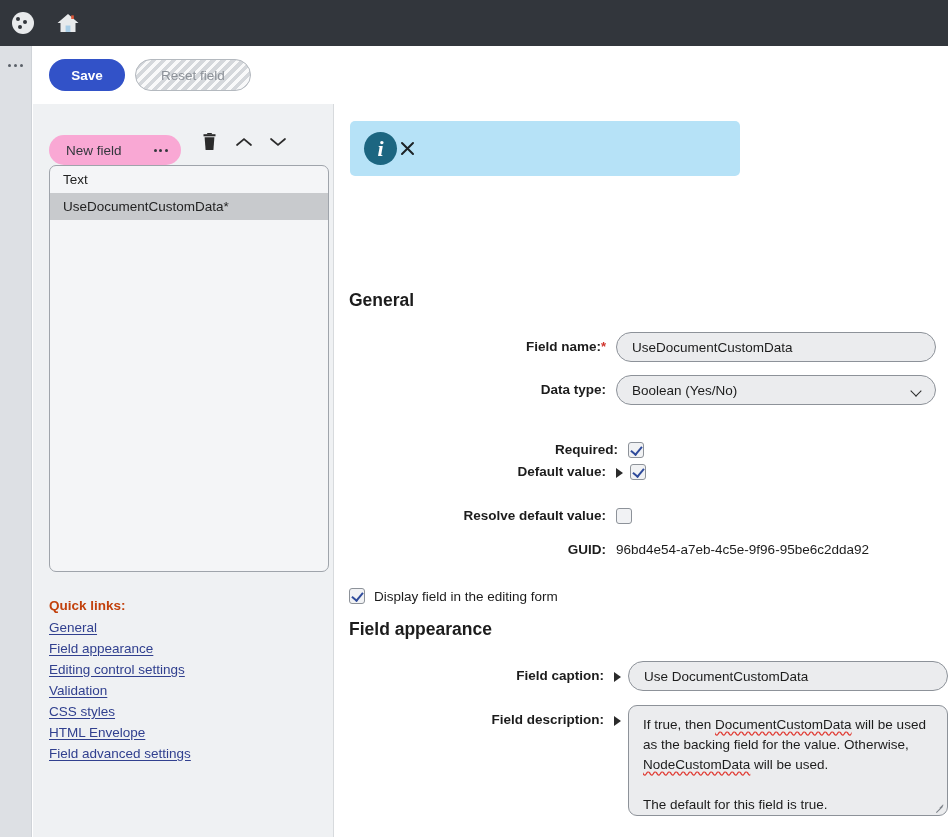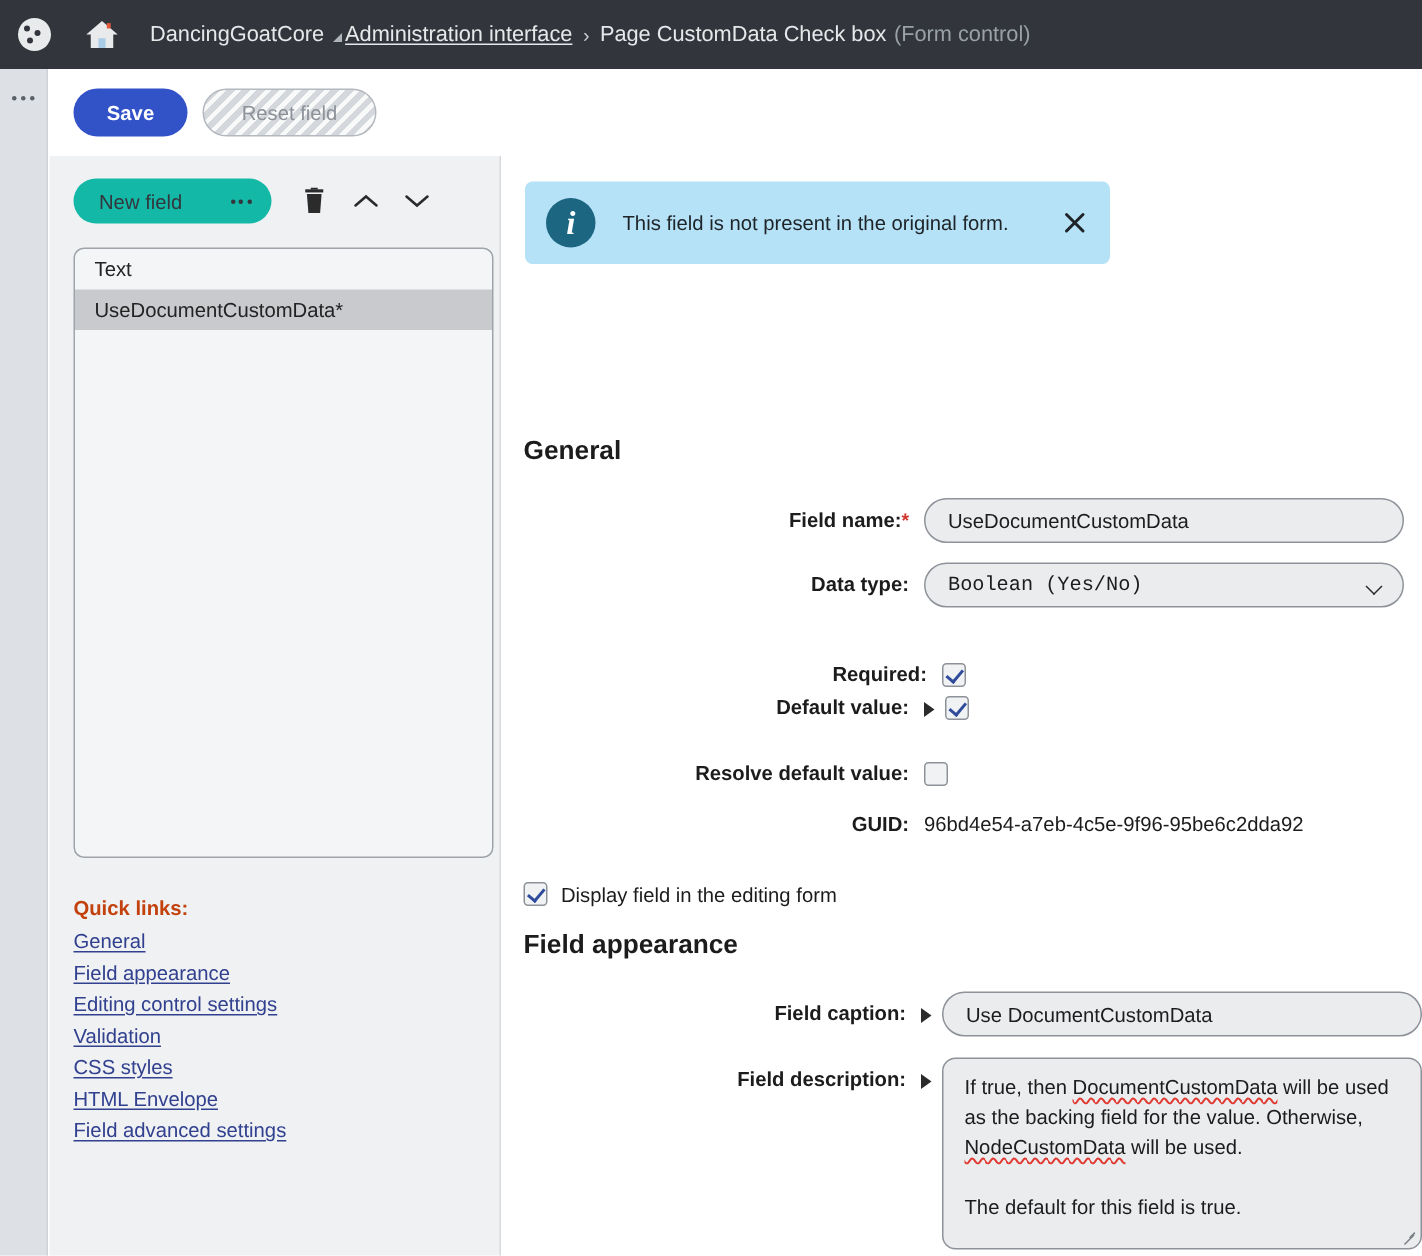--- a/index.html
+++ b/index.html
@@ -122,26 +122,27 @@
     border-right: 1px solid #d7dadd;
   }
   .lp-toolbar {
     position: absolute; left: 16px; top: 15px;
     display: flex; align-items: center; gap: 0;
   }
   .btn-newfield {
     height: 30px; padding: 0 13px 0 17px;
     border-radius: 15px;
     border: none;
-    background: #14b8a6;
+    background: #f9a8d4;
     color: #33373d;
     font-family: "Liberation Sans", sans-serif;
     font-size: 13.5px;
     display: flex; align-items: center; gap: 32px;
     cursor: pointer;
+    margin-top: 16px;
   }
   .btn-newfield .dots { display: flex; gap: 2.5px; }
   .btn-newfield .dots b { width: 3px; height: 3px; border-radius: 50%; background: #33373d; display:block; }
 
   .icon-btn {
     width: 34px; height: 30px;
     display: flex; align-items: center; justify-content: center;
     cursor: pointer; background: transparent; border: none;
   }
   .icon-btn.trash { margin-left: 12px; }
@@ -270,37 +271,37 @@
     outline: none;
   }
   .inp::placeholder { color: #8d9299; }
 
   .sel {
     width: 320px; height: 30px;
     border: 1px solid #8d9299;
     border-radius: 15px;
     background: #ebecee;
     padding: 0 15px;
-    font-family: Liberation Mono, monospace;
+    font-family: Liberation Sans, sans-serif;
     font-size: 13.5px;
     color: #1c1c1c;
     display: flex; align-items: center;
     position: relative;
     cursor: pointer;
   }
   .sel .chev {
     position: absolute; right: 15px; top: 11px;
     width: 8px; height: 8px;
     border-right: 1.6px solid #2b2b2b;
     border-bottom: 1.6px solid #2b2b2b;
     transform: rotate(45deg);
   }
 
   .ta {
-    width: 320px; height: 128px;
+    width: 320px; height: 111px;
     border: 1px solid #8d9299;
     border-radius: 9px;
     background: #ebecee;
     padding: 9px 14px;
     font-family: "Liberation Sans", sans-serif;
     font-size: 13.5px;
     line-height: 20px;
     color: #1c1c1c;
     outline: none;
     resize: none;
@@ -370,28 +371,20 @@
 
   <div class="home-wrap">
     <svg width="24" height="22" viewBox="0 0 24 22">
       <path d="M12 2 L22.5 11 L19.5 11 L19.5 20 L4.5 20 L4.5 11 L1.5 11 Z" fill="#e8eaec"></path>
       <rect x="15.2" y="3.4" width="2.6" height="3.6" fill="#e05a3a"></rect>
       <rect x="9.6" y="13.5" width="4.8" height="6.5" fill="#e8eaec"></rect>
       <rect x="9.6" y="13.5" width="4.8" height="6.5" fill="#a9cde6"></rect>
     </svg>
   </div>
 
-  <div class="breadcrumb">
-    <span class="bc-site">DancingGoatCore</span>
-    <span class="bc-caret"></span>
-    <span class="bc-link">Administration interface</span>
-    <span class="bc-sep">›</span>
-    <span class="bc-current">Page CustomData Check box</span>
-    <span class="bc-sub">(Form control)</span>
-  </div>
 </div>
 
 <div class="rail">
   <div class="rail-dots">
     <b></b>
       <b></b>
       <b></b>
   </div>
 </div>
 
@@ -447,21 +440,20 @@
     <a class="ql-link">CSS styles</a>
     <a class="ql-link">HTML Envelope</a>
     <a class="ql-link">Field advanced settings</a>
   </div>
 </div>
 
 <div class="content">
 
   <div class="infobar">
     <div class="infobar-icon">i</div>
-    <div class="infobar-text">This field is not present in the original form.</div>
     <div class="infobar-close">
       <svg width="15" height="15" viewBox="0 0 15 15">
         <path d="M2 2 L13 13 M13 2 L2 13" stroke="#1d2327" stroke-width="2" stroke-linecap="round"></path>
       </svg>
     </div>
   </div>
 
   <div class="section-title" id="title-general">General</div>
 
   <div class="row" style="top:228px;">

